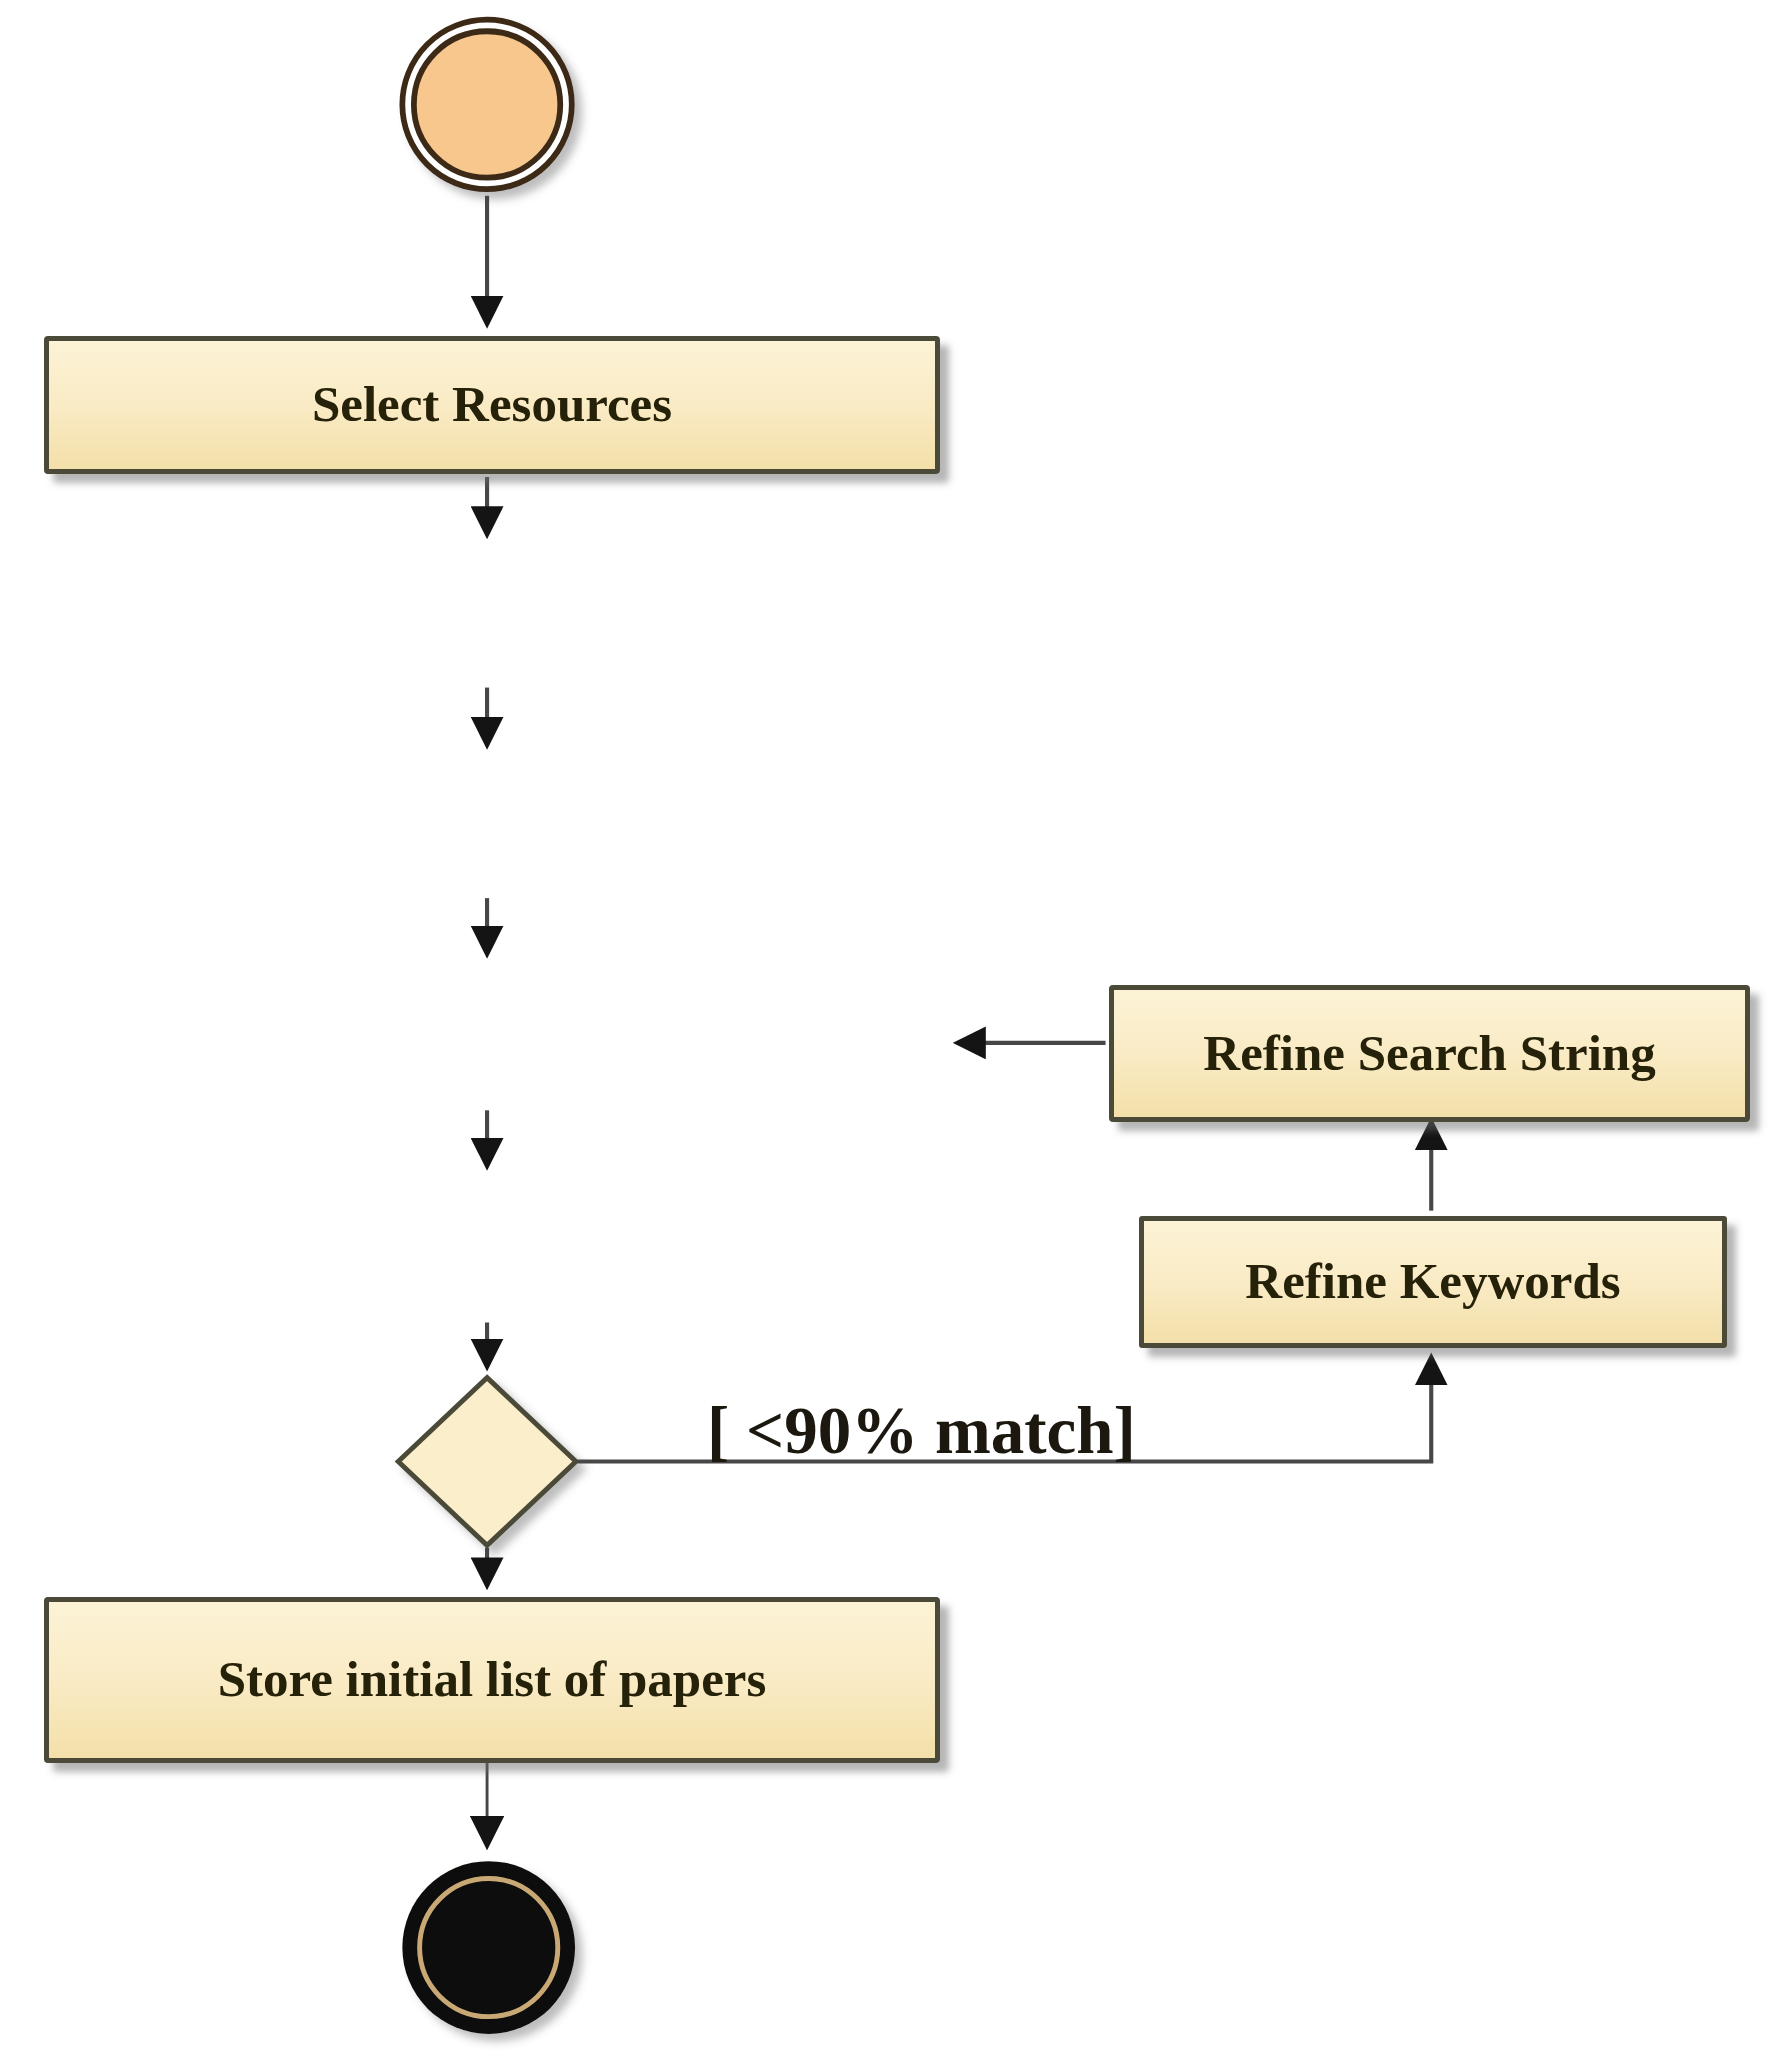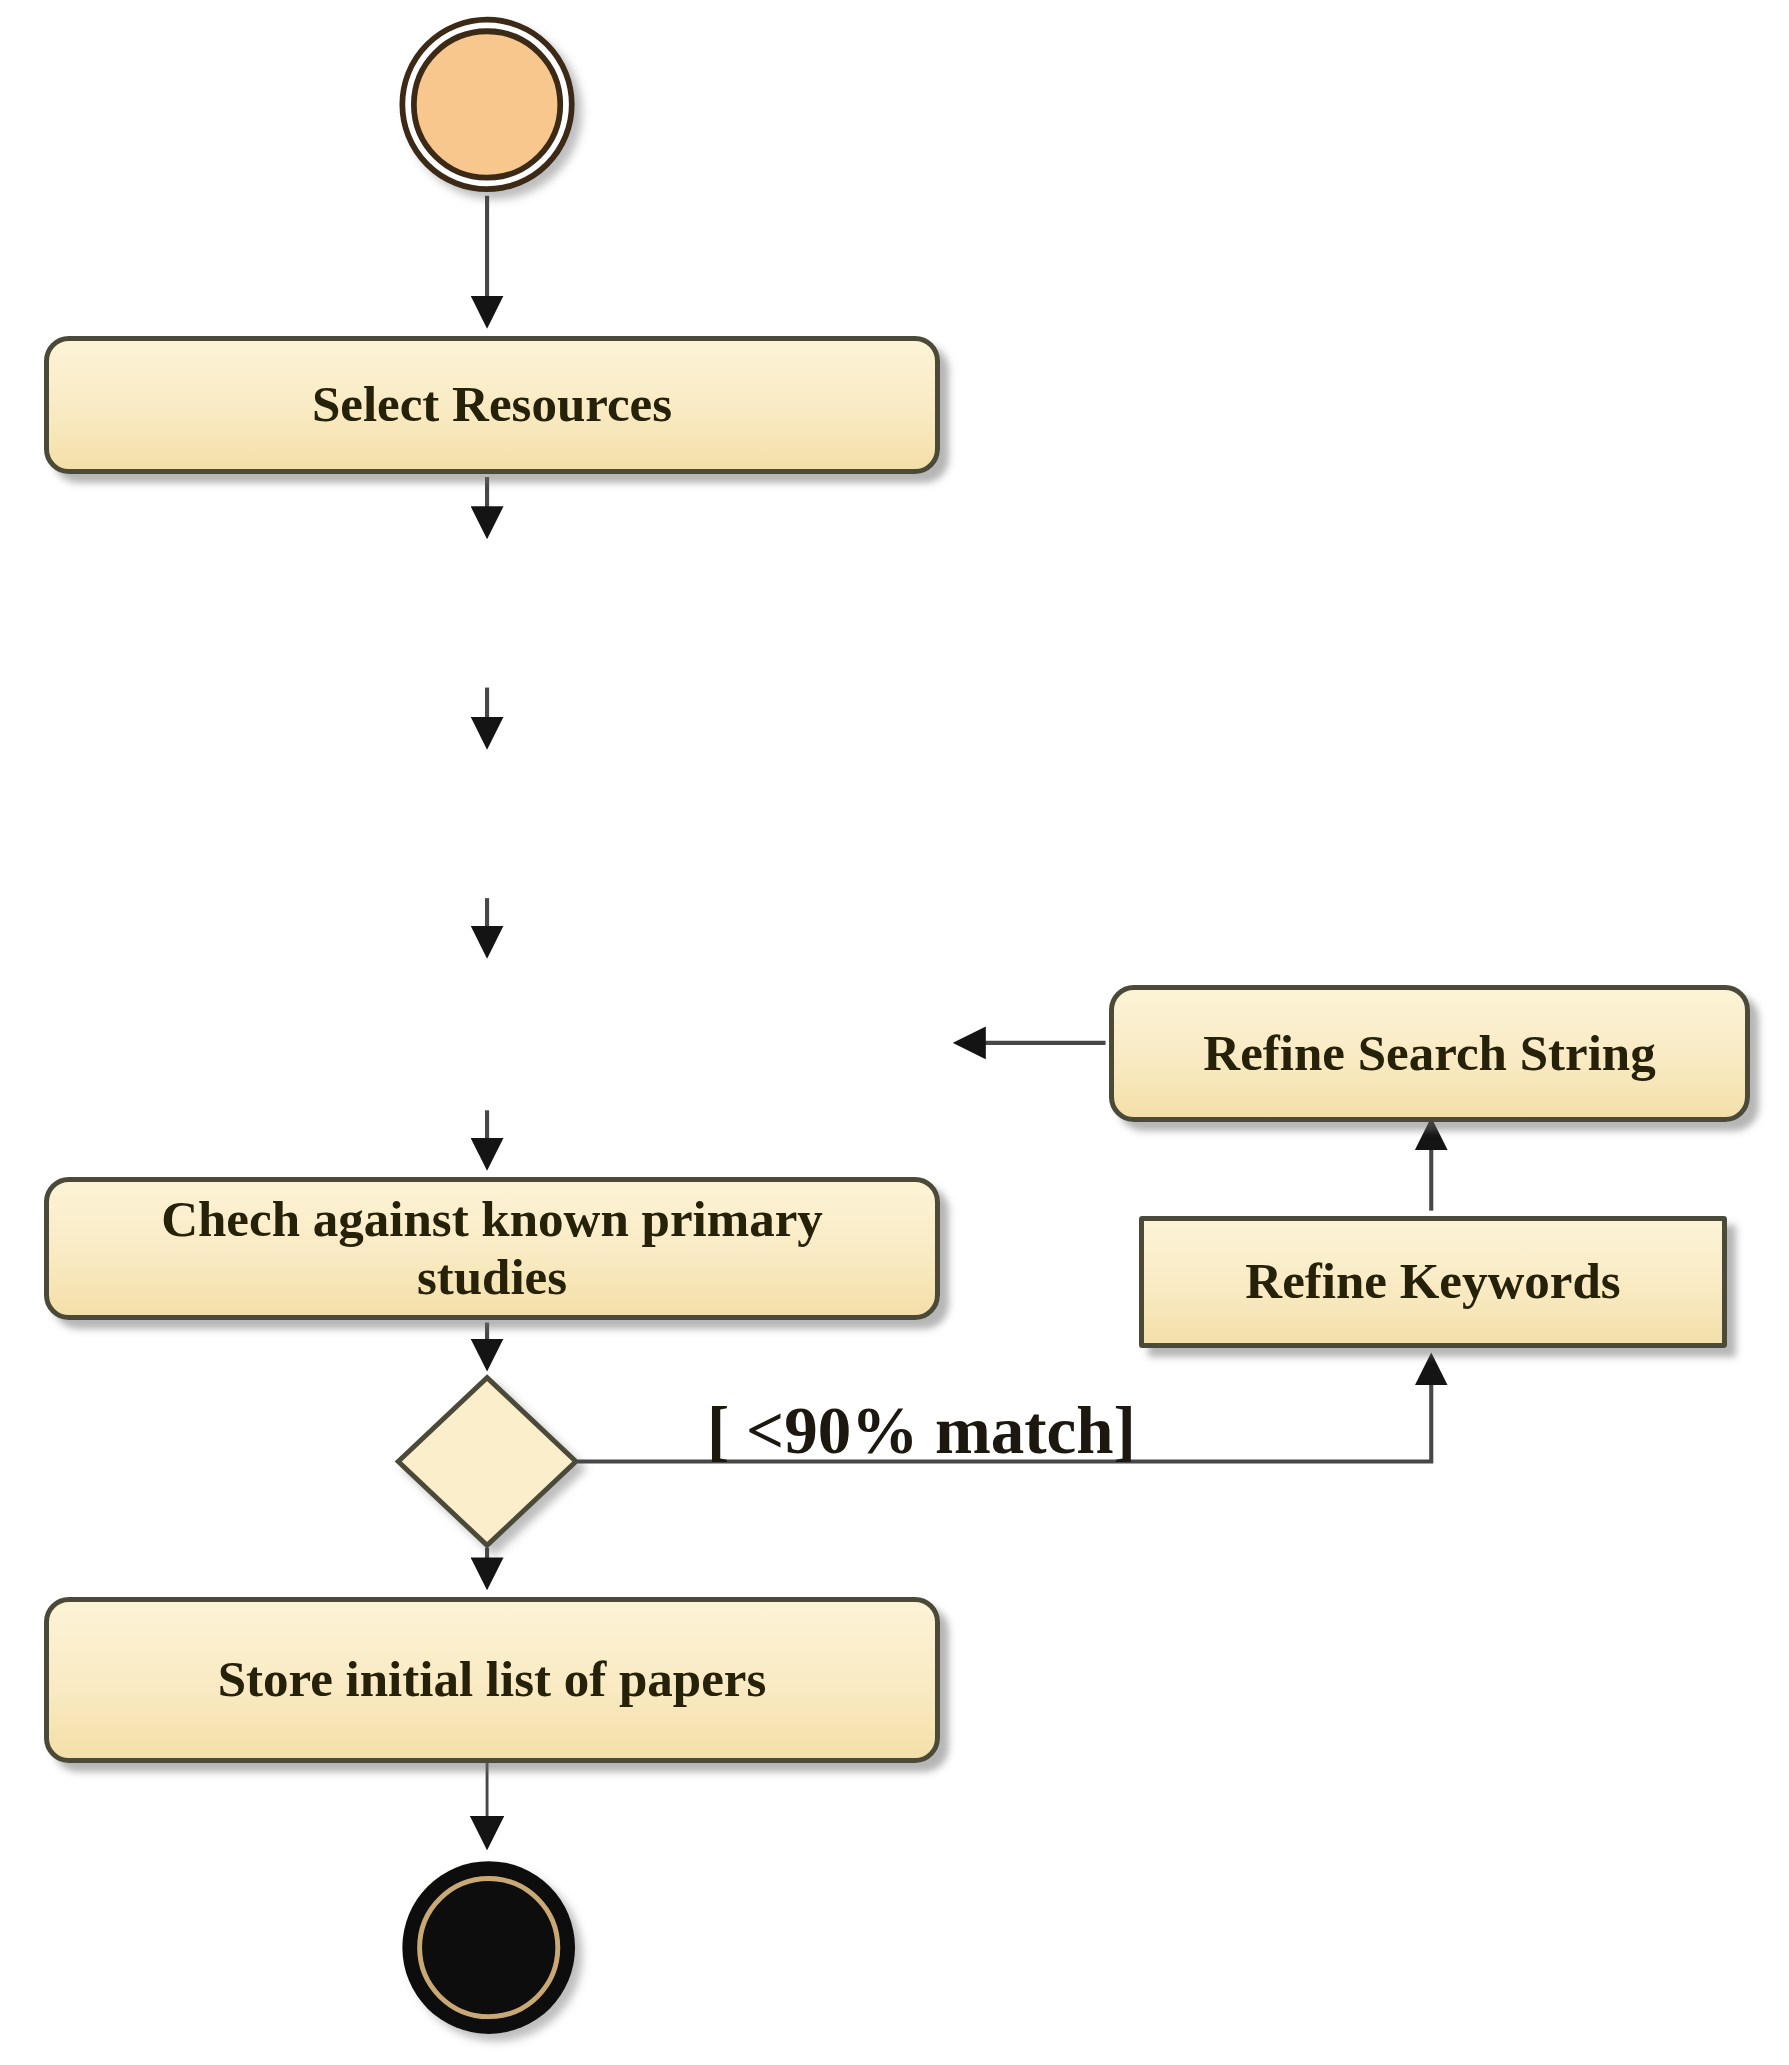--- a/index.html
+++ b/index.html
@@ -20,21 +20,21 @@
     left: 0; top: 0;
     width: 1790px;
     height: 2066px;
     z-index: 1;
   }
   .activity-box {
     position: absolute;
     box-sizing: border-box;
     background: linear-gradient(180deg, #fcf3d6 0%, #f9eac3 55%, #f3dfa8 100%);
     border: 5px solid #4b4a38;
-    border-radius: 25px;
+    border-radius: 4px;
     box-shadow: 9px 9px 7.4px rgba(110,110,110,0.5);
     display: flex;
     align-items: center;
     justify-content: center;
     text-align: center;
     z-index: 2;
     color: #262109;
     font-weight: bold;
     font-size: 51px;
     line-height: 1.12;
@@ -105,23 +105,20 @@
     <path d="M592 2118 L592 2244" fill="none" stroke="#474747" stroke-width="3.5" marker-end="url(#arrowBig)"></path>
   </svg>
 
   <div class="activity-box" style="left:44px; top:336px; width:896px; height:138px;">
     <span class="box-label">Select Resources</span>
   </div>
 
 
 
 
-  <div class="activity-box" style="left:44px; top:1177px; width:896px; height:143px;">
-    <span class="box-label narrow">Chech against known primary studies</span>
-  </div>
 
   <div class="activity-box" style="left:44px; top:1597px; width:896px; height:166px;">
     <span class="box-label">Store initial list of papers</span>
   </div>
 
   <div class="activity-box" style="left:1109px; top:977px; width:641px; height:137px;margin-top:8px;">
     <span class="box-label">Refine Search String</span>
   </div>
 
   <div class="activity-box square" style="left:1139px; top:1216px; width:588px; height:132px;">

